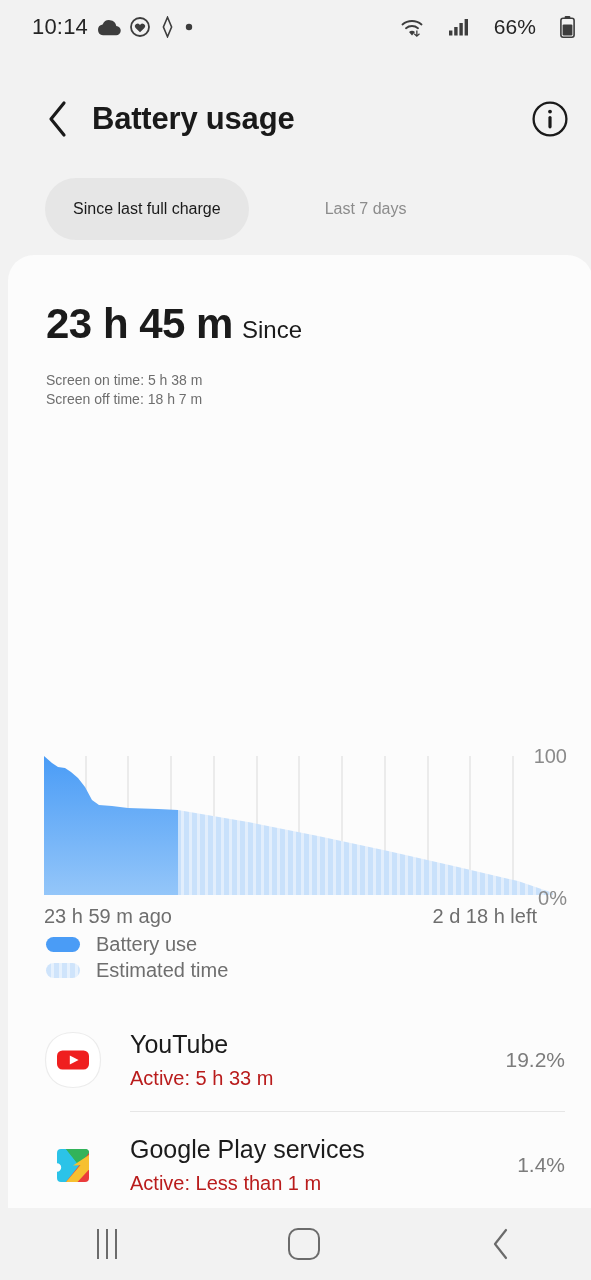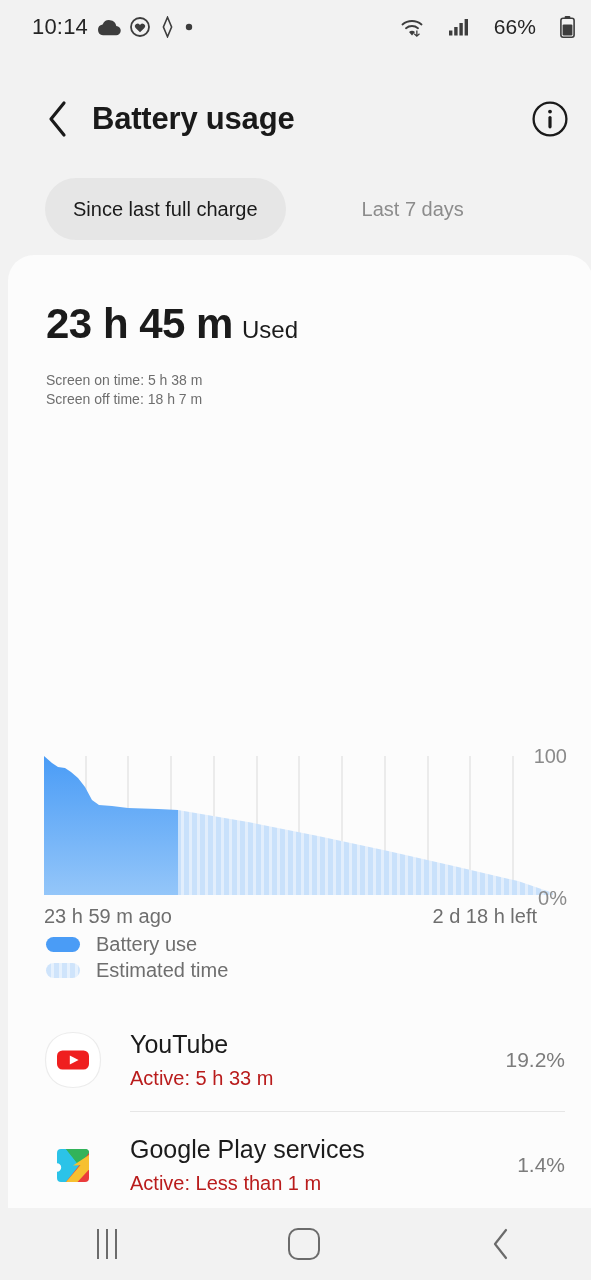--- a/index.html
+++ b/index.html
@@ -26,21 +26,21 @@
   
   .header{ position:absolute; top:82px; left:0; width:591px; height:74px; display:flex; align-items:center; }
   .back-btn{ width:56px; height:56px; margin-left:22px; display:flex; align-items:center; justify-content:center; }
   .page-title{ font-size:31px; font-weight:bold; color:#1a1a1a; margin-left:6px; letter-spacing:-.2px; }
   .info-btn{ position:absolute; right:26px; top:14px; width:46px; height:46px; display:flex; align-items:center; justify-content:center; }
 
   
   .tabs{ position:absolute; top:178px; left:0; width:591px; height:62px; display:flex; align-items:center; }
   .tab{
     height:62px; display:flex; align-items:center; justify-content:center;
-    font-size:20px; color:#8c8c8c; padding:0 28px; border-radius:31px;
+    font-size:16px; color:#8c8c8c; padding:0 28px; border-radius:31px;
   }
   .tab.selected{ background:#e6e6e6; color:#1a1a1a; margin-left:37px; }
   .tab.unselected{ margin-left:48px; }
 
   
   .card{
     position:absolute; top:255px; left:0; width:585px; height:955px;
     background:#fcfcfc; border-radius:26px 26px 0 0; overflow:hidden;
   }
   .scrollbar{
@@ -175,21 +175,21 @@
       <span>Since last full charge</span>
     </div>
     <div class="tab unselected">
       <span>Last 7 days</span>
     </div>
   </div>
 
   <div class="card">
 
     <div class="summary">
-      <span class="big-time">23 h 45 m</span><span class="used-label">Used</span>
+      <span class="big-time">23 h 45 m</span><span class="used-label">Since</span>
       <div class="screen-line first">Screen on time: 5 h 38 m</div>
       <div class="screen-line">Screen off time: 18 h 7 m</div>
     </div>
 
     <div class="chart-wrap">
       <svg class="chart-svg" width="585" height="160" viewBox="0 0 585 160">
         <defs>
           <linearGradient id="useGrad" x1="0" y1="0" x2="0" y2="1">
             <stop offset="0%" stop-color="#4a9cf6"></stop>
             <stop offset="100%" stop-color="#94c6f9"></stop>

